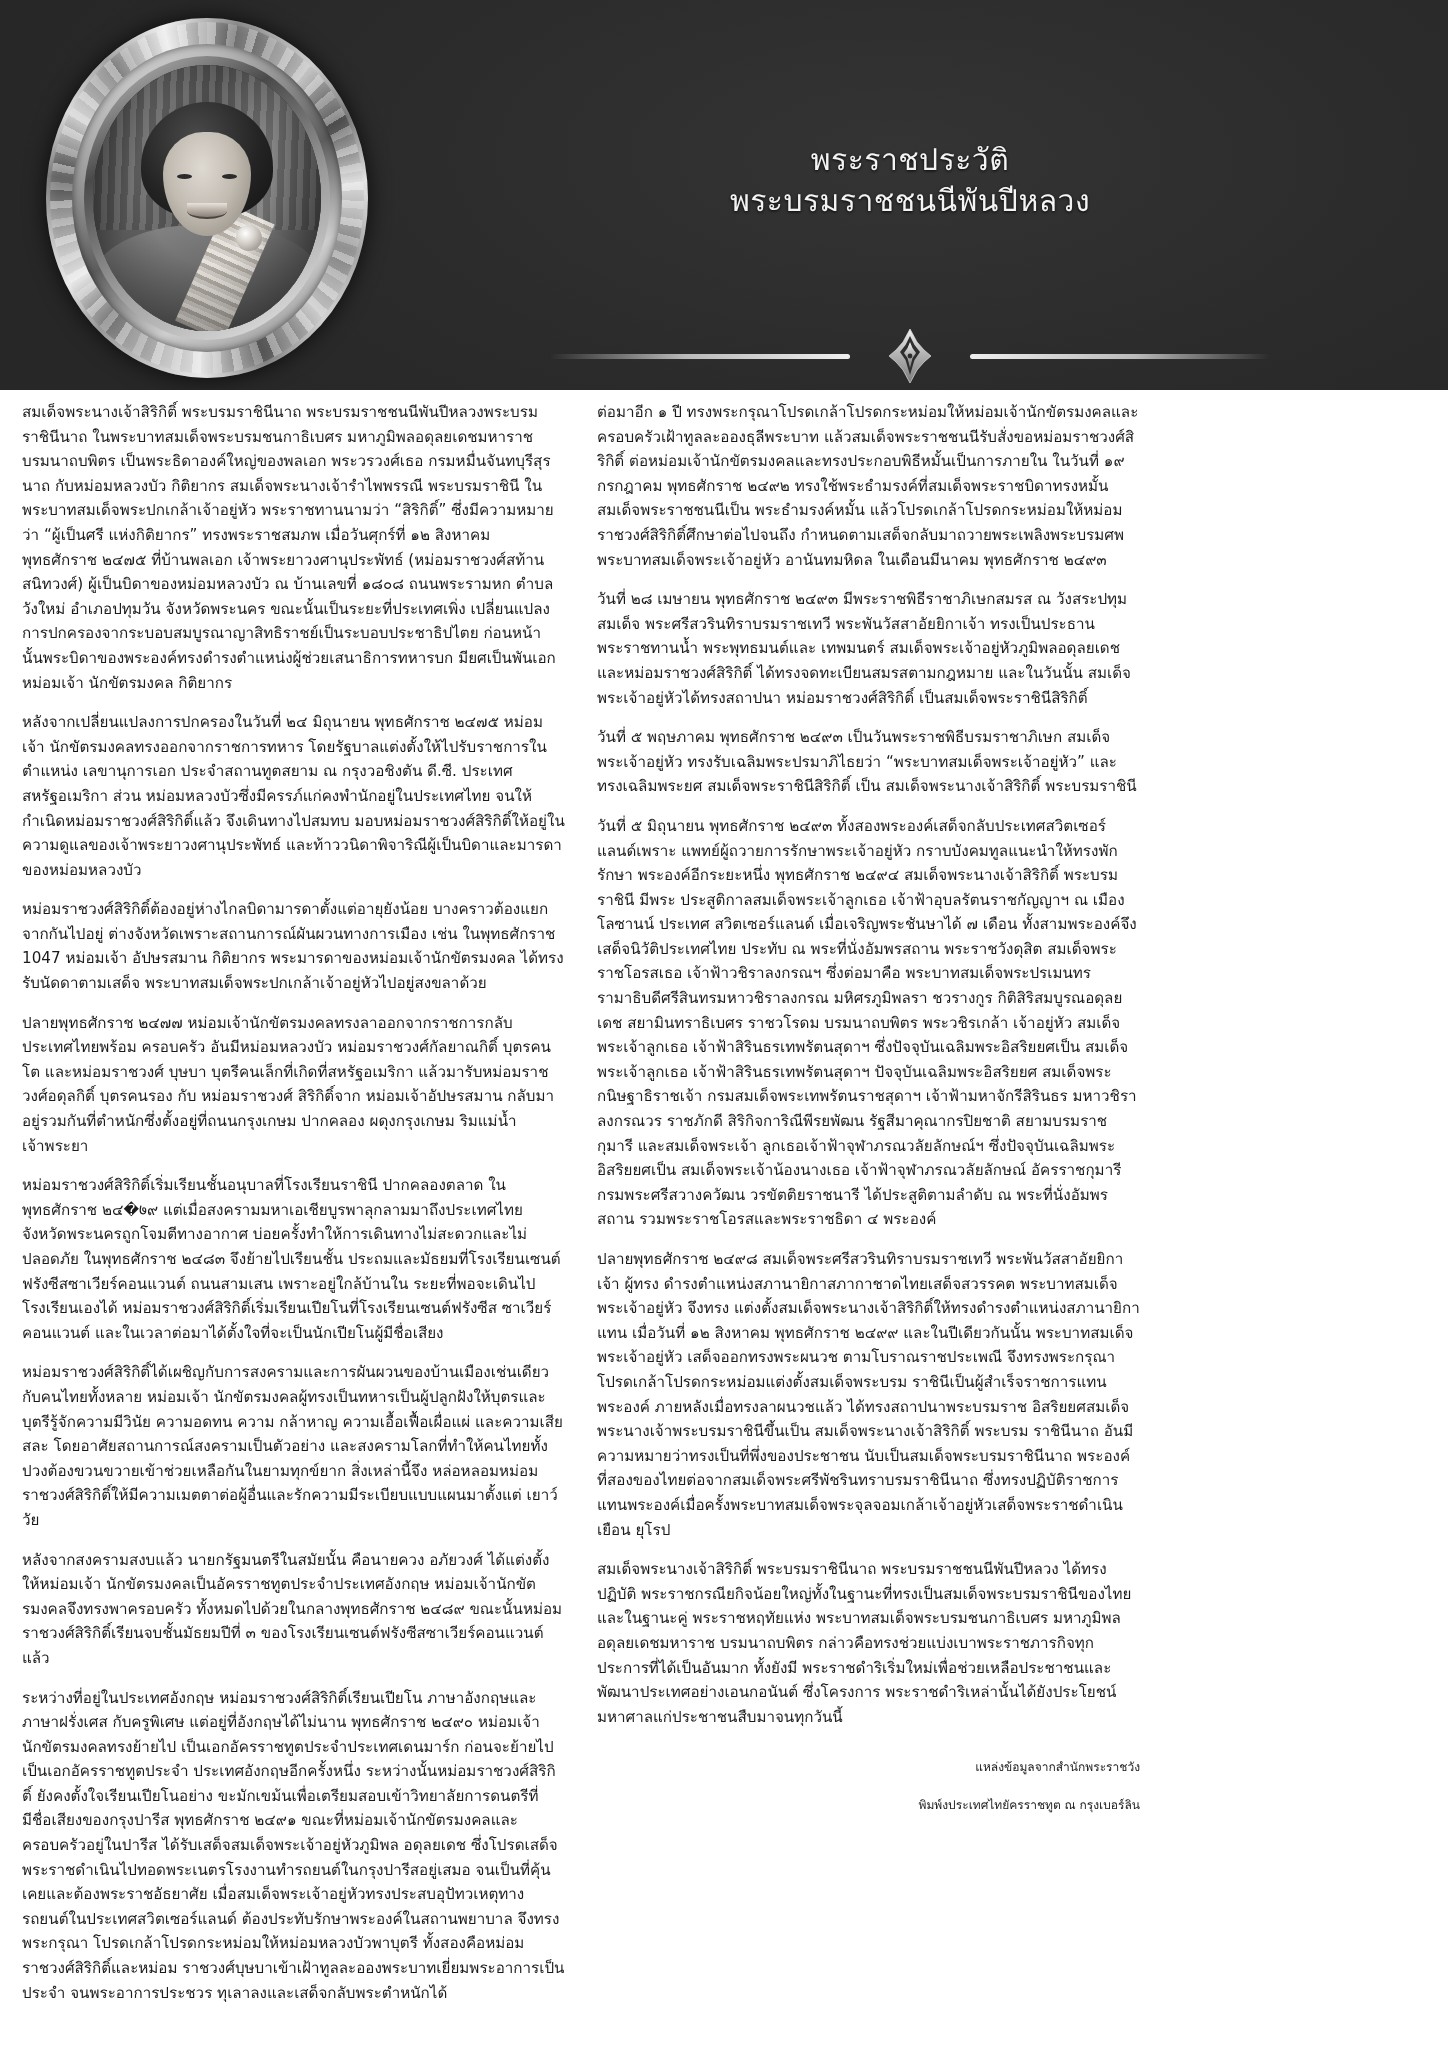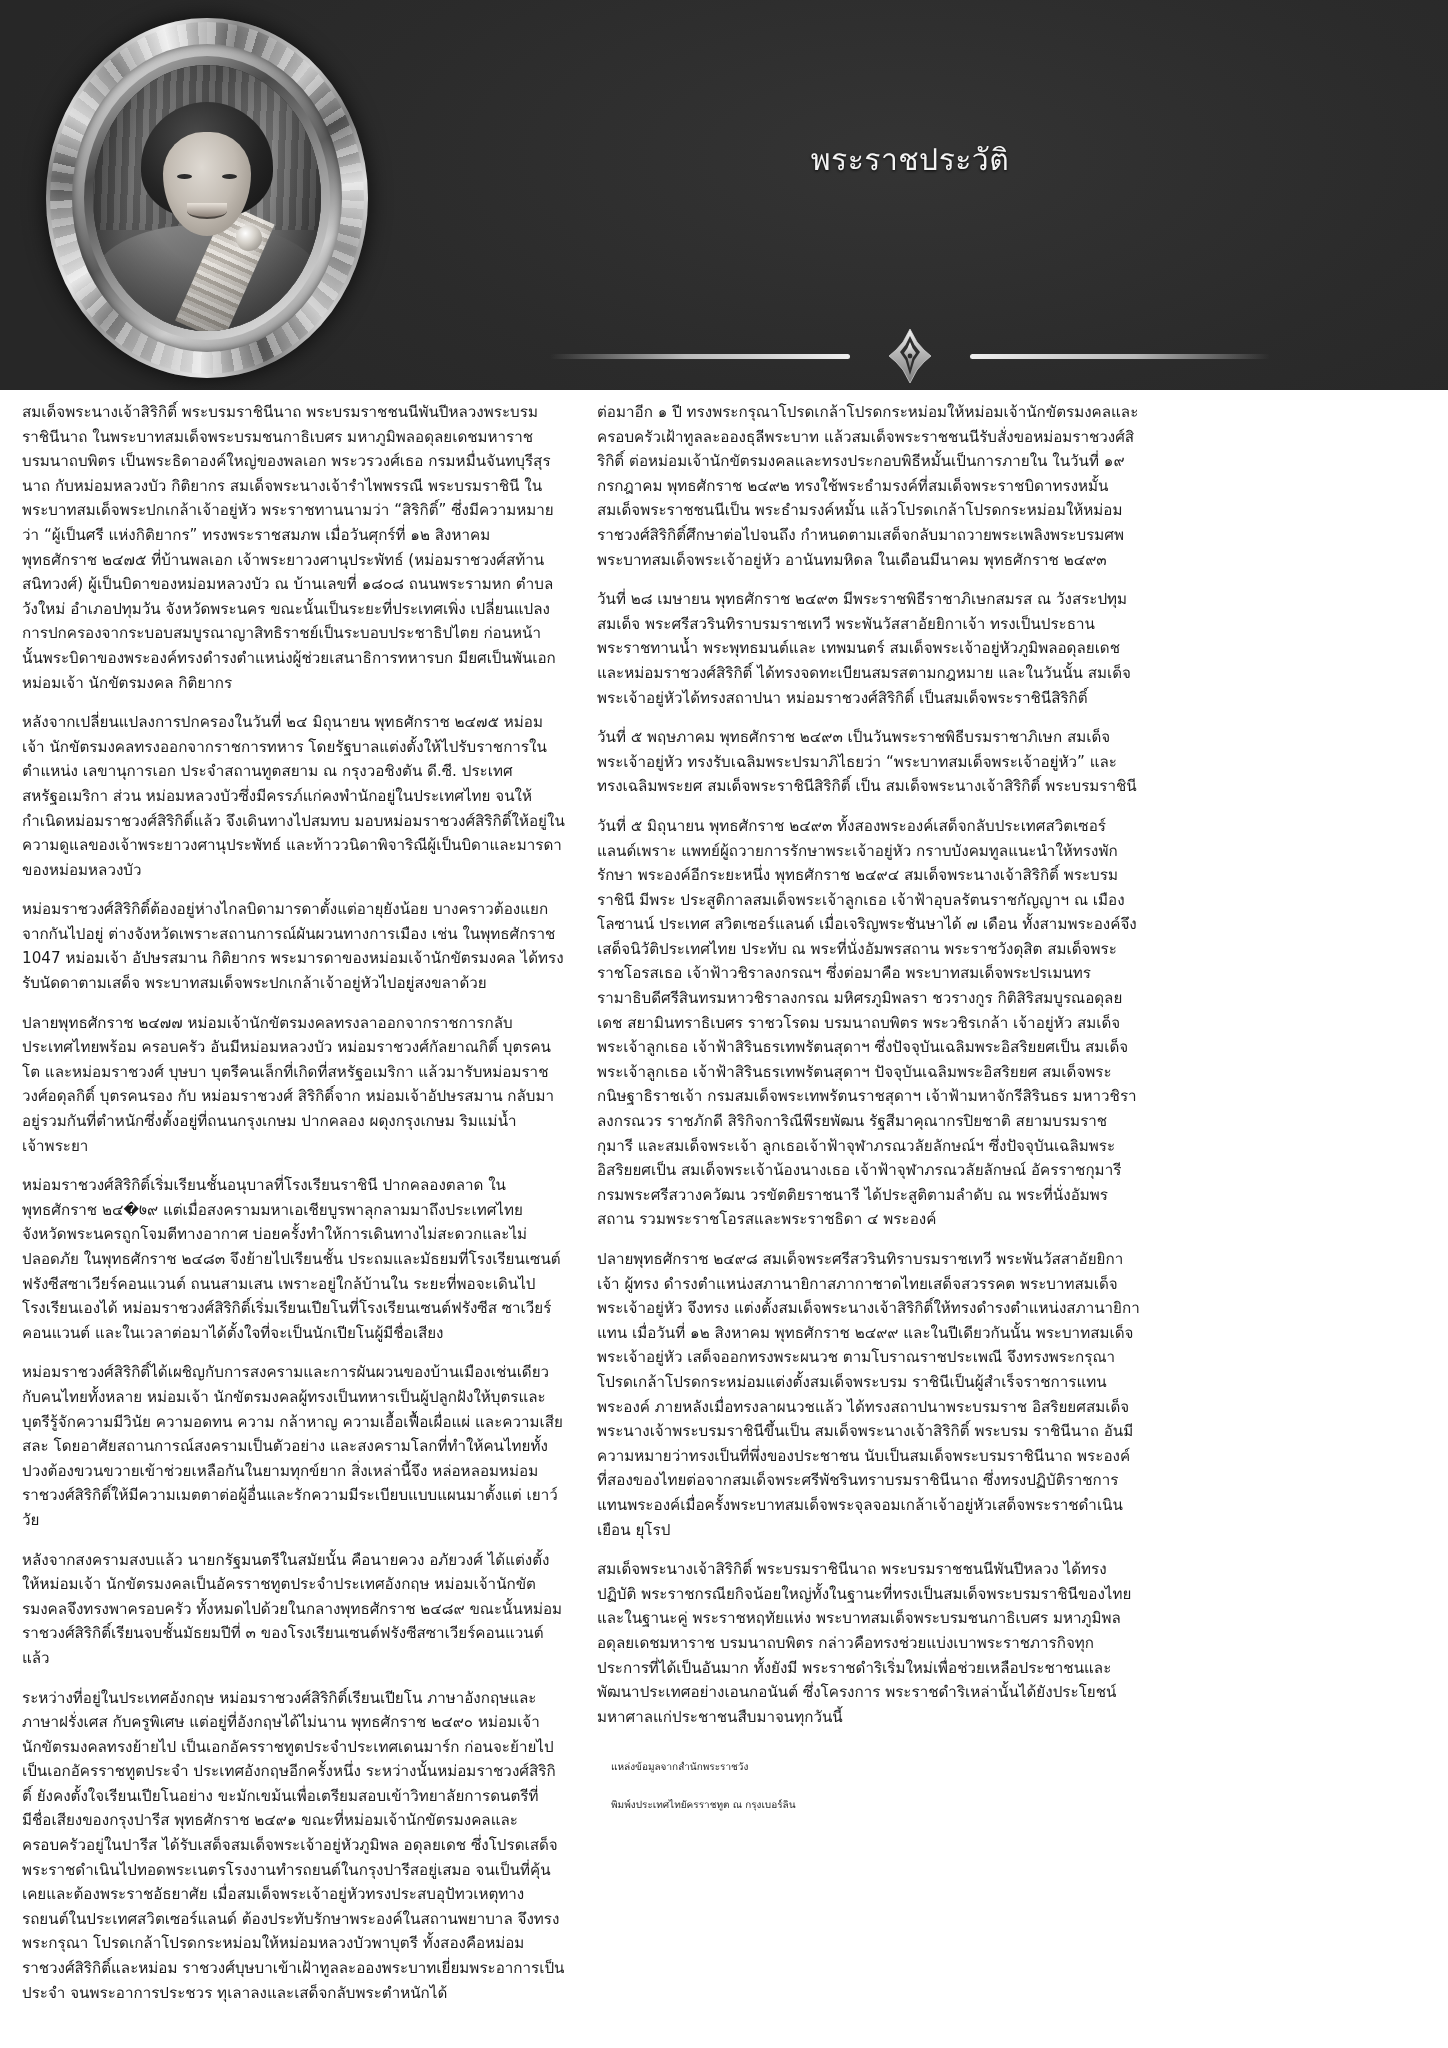--- a/index.html
+++ b/index.html
@@ -240,23 +240,24 @@
     color: #1b1b1b;
     text-align: left;
     word-break: break-word;
   }
   .footer-note {
     margin-top: 26px;
   }
   .footer-note p {
     margin: 0 0 13px 0;
     padding-left: 14px;
-    font-size: 10px;
+    font-size: 12px;
     line-height: 24.6px;
     color: #1b1b1b;
+    text-align: right;
   }
 </style>
 </head>
 <body>
 
 <div class="page">
 
   <div class="header-band">
 
     <div class="portrait-wrap">
@@ -275,20 +276,21 @@
         <div class="ph-eye-l"></div>
         <div class="ph-eye-r"></div>
         <div class="ph-smile"></div>
         <div class="ph-brooch"></div>
         <div class="ph-vignette"></div>
       </div>
     </div>
 
     <div class="header-titles">
       <div class="title-line-1">พระราชประวัติ</div>
+      <div class="title-line-3">พระบรมราชชนนีพันปีหลวง</div>
     </div>
 
     <div class="divider">
       <div class="divider-rule-l"></div>
       <div class="divider-rule-r"></div>
       <svg class="divider-orn" viewBox="0 0 54 56">
         <defs>
           <linearGradient id="silv" x1="0" y1="0" x2="0" y2="1">
             <stop offset="0%" stop-color="#f2f2f2"></stop>
             <stop offset="45%" stop-color="#b5b5b5"></stop>

